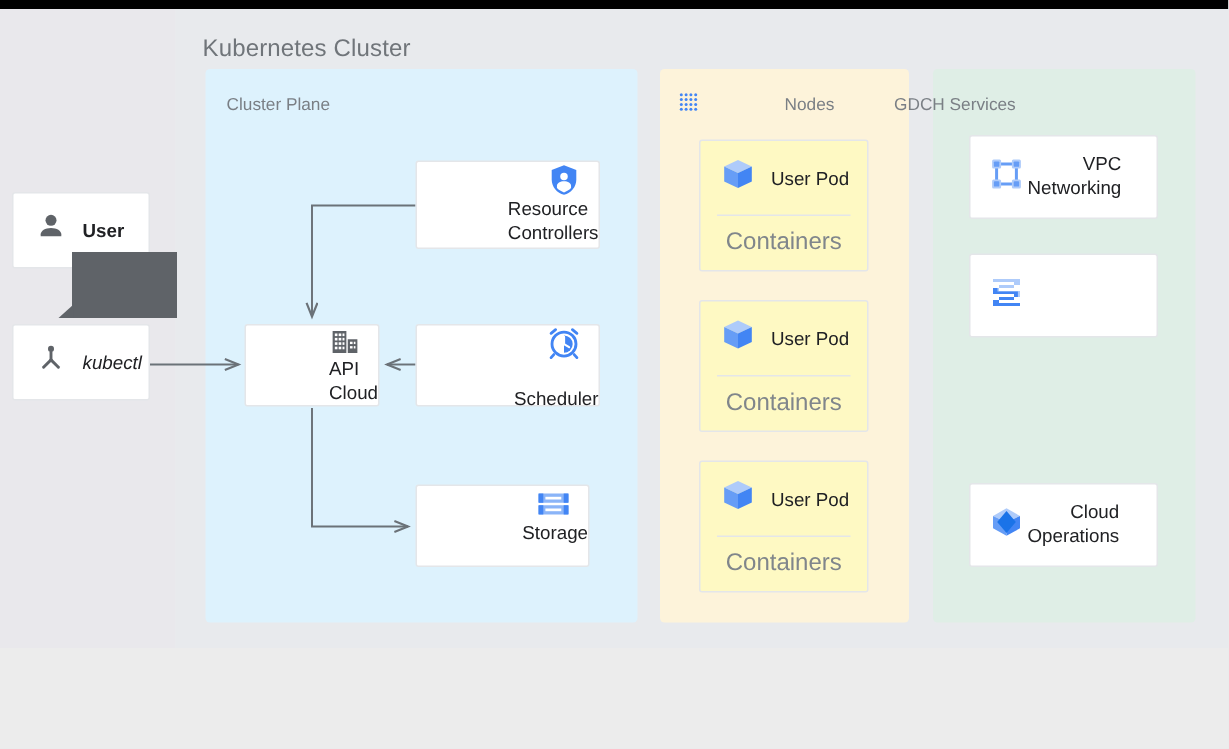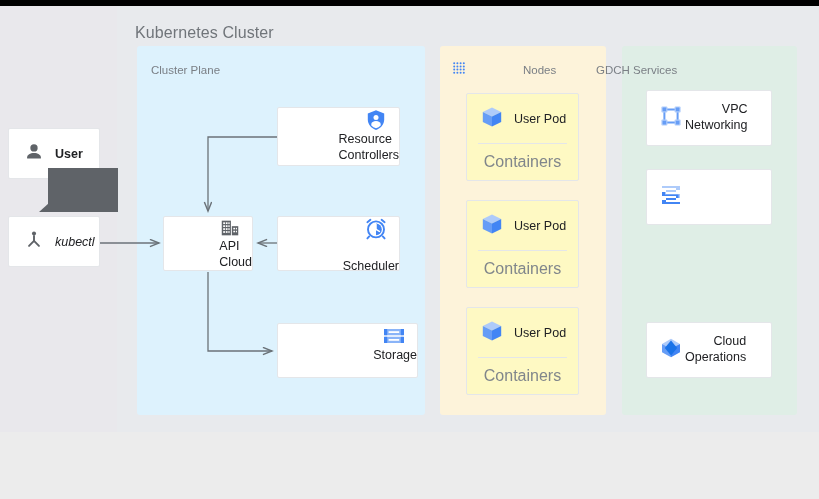--- a/index.html
+++ b/index.html
@@ -115,21 +115,21 @@
     width: 0; height: 0;
     border-style: solid;
     border-width: 0 0 9px 10px;
     border-color: transparent transparent #5f6368 transparent;
   }
 
   
   .c-api     { left: 163px; top: 216px; width: 90px;  height: 55px; padding-left: 12px; }
   .c-rc      { left: 277px; top: 107px; width: 123px; height: 59px; padding-left: 14px; }
   .c-sched   { left: 277px; top: 216px; width: 123px; height: 55px; padding-left: 10px; gap: 18px; }
-  .c-storage { left: 277px; top: 323px; width: 141px; height: 55px; padding-left: 4px; }
+  .c-storage { left: 277px; top: 323px; width: 116px; height: 55px; padding-left: 4px; }
   .c-api .ico, .c-rc .ico, .c-sched .ico, .c-storage .ico { margin-right: 11px; }
 
   
   .pod {
     position: absolute;
     left: 466px;
     width: 113px;
     background: #fef9c3;
     border: 1px solid #e4e6e9;
     border-radius: 2px;

